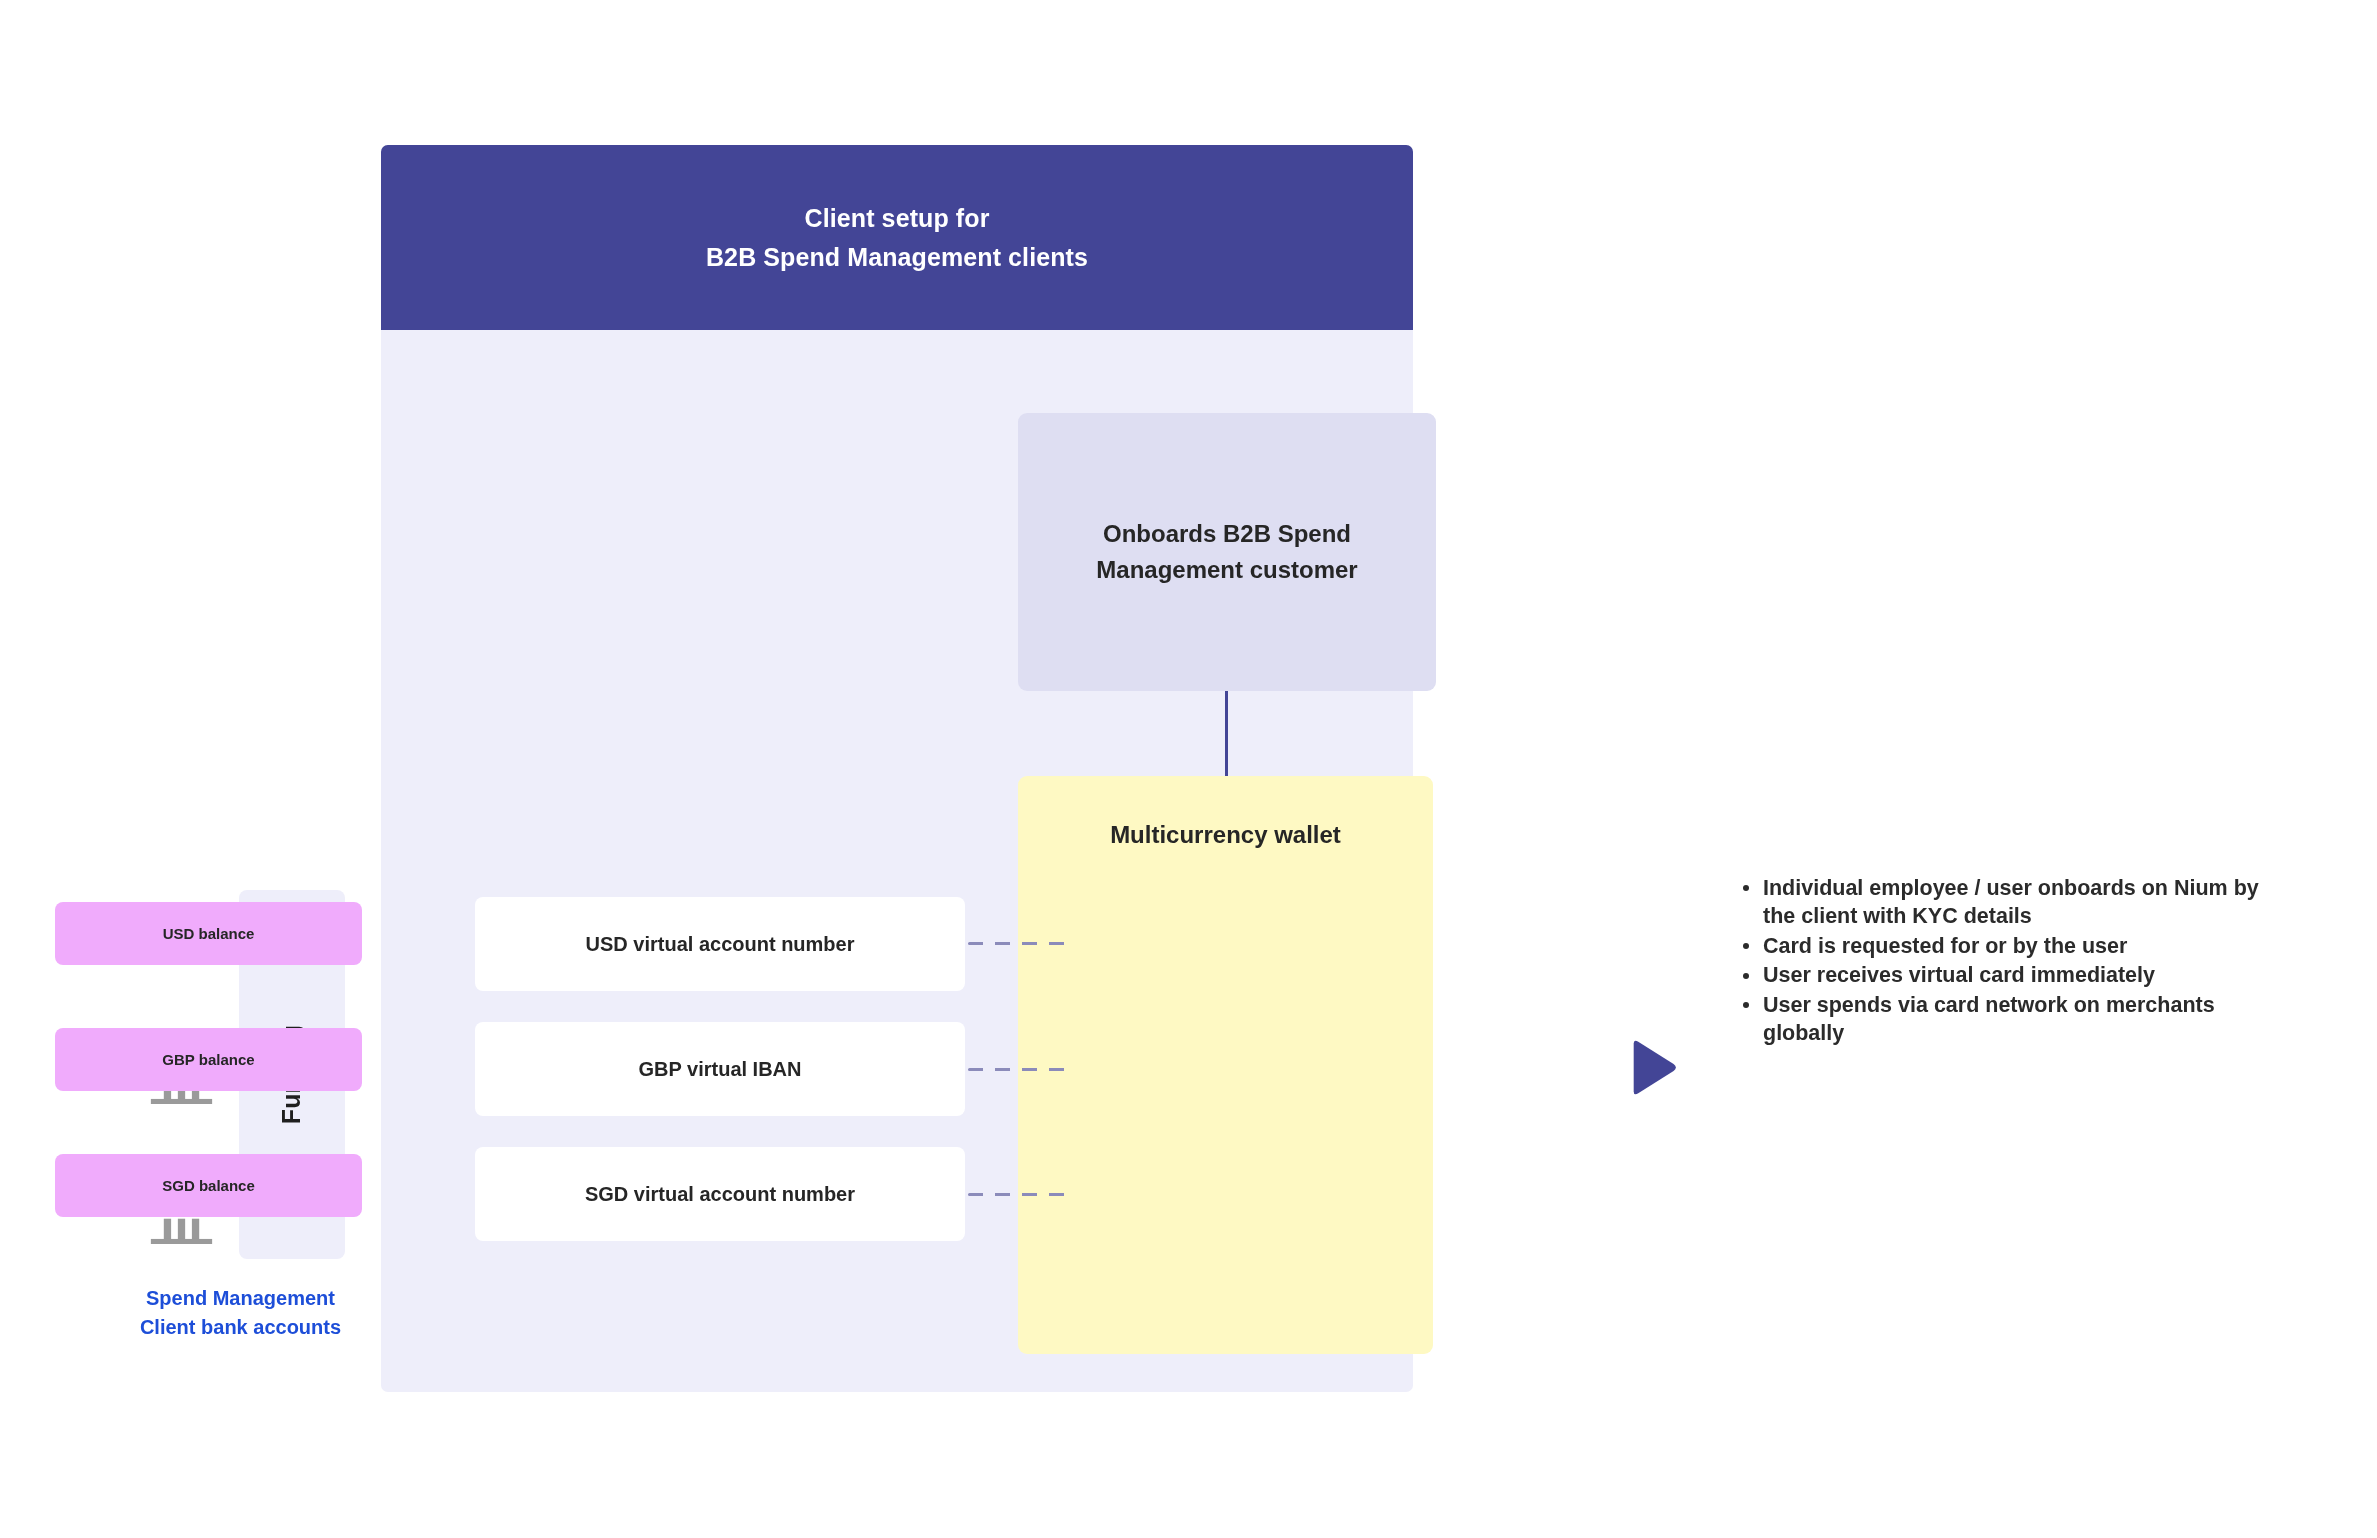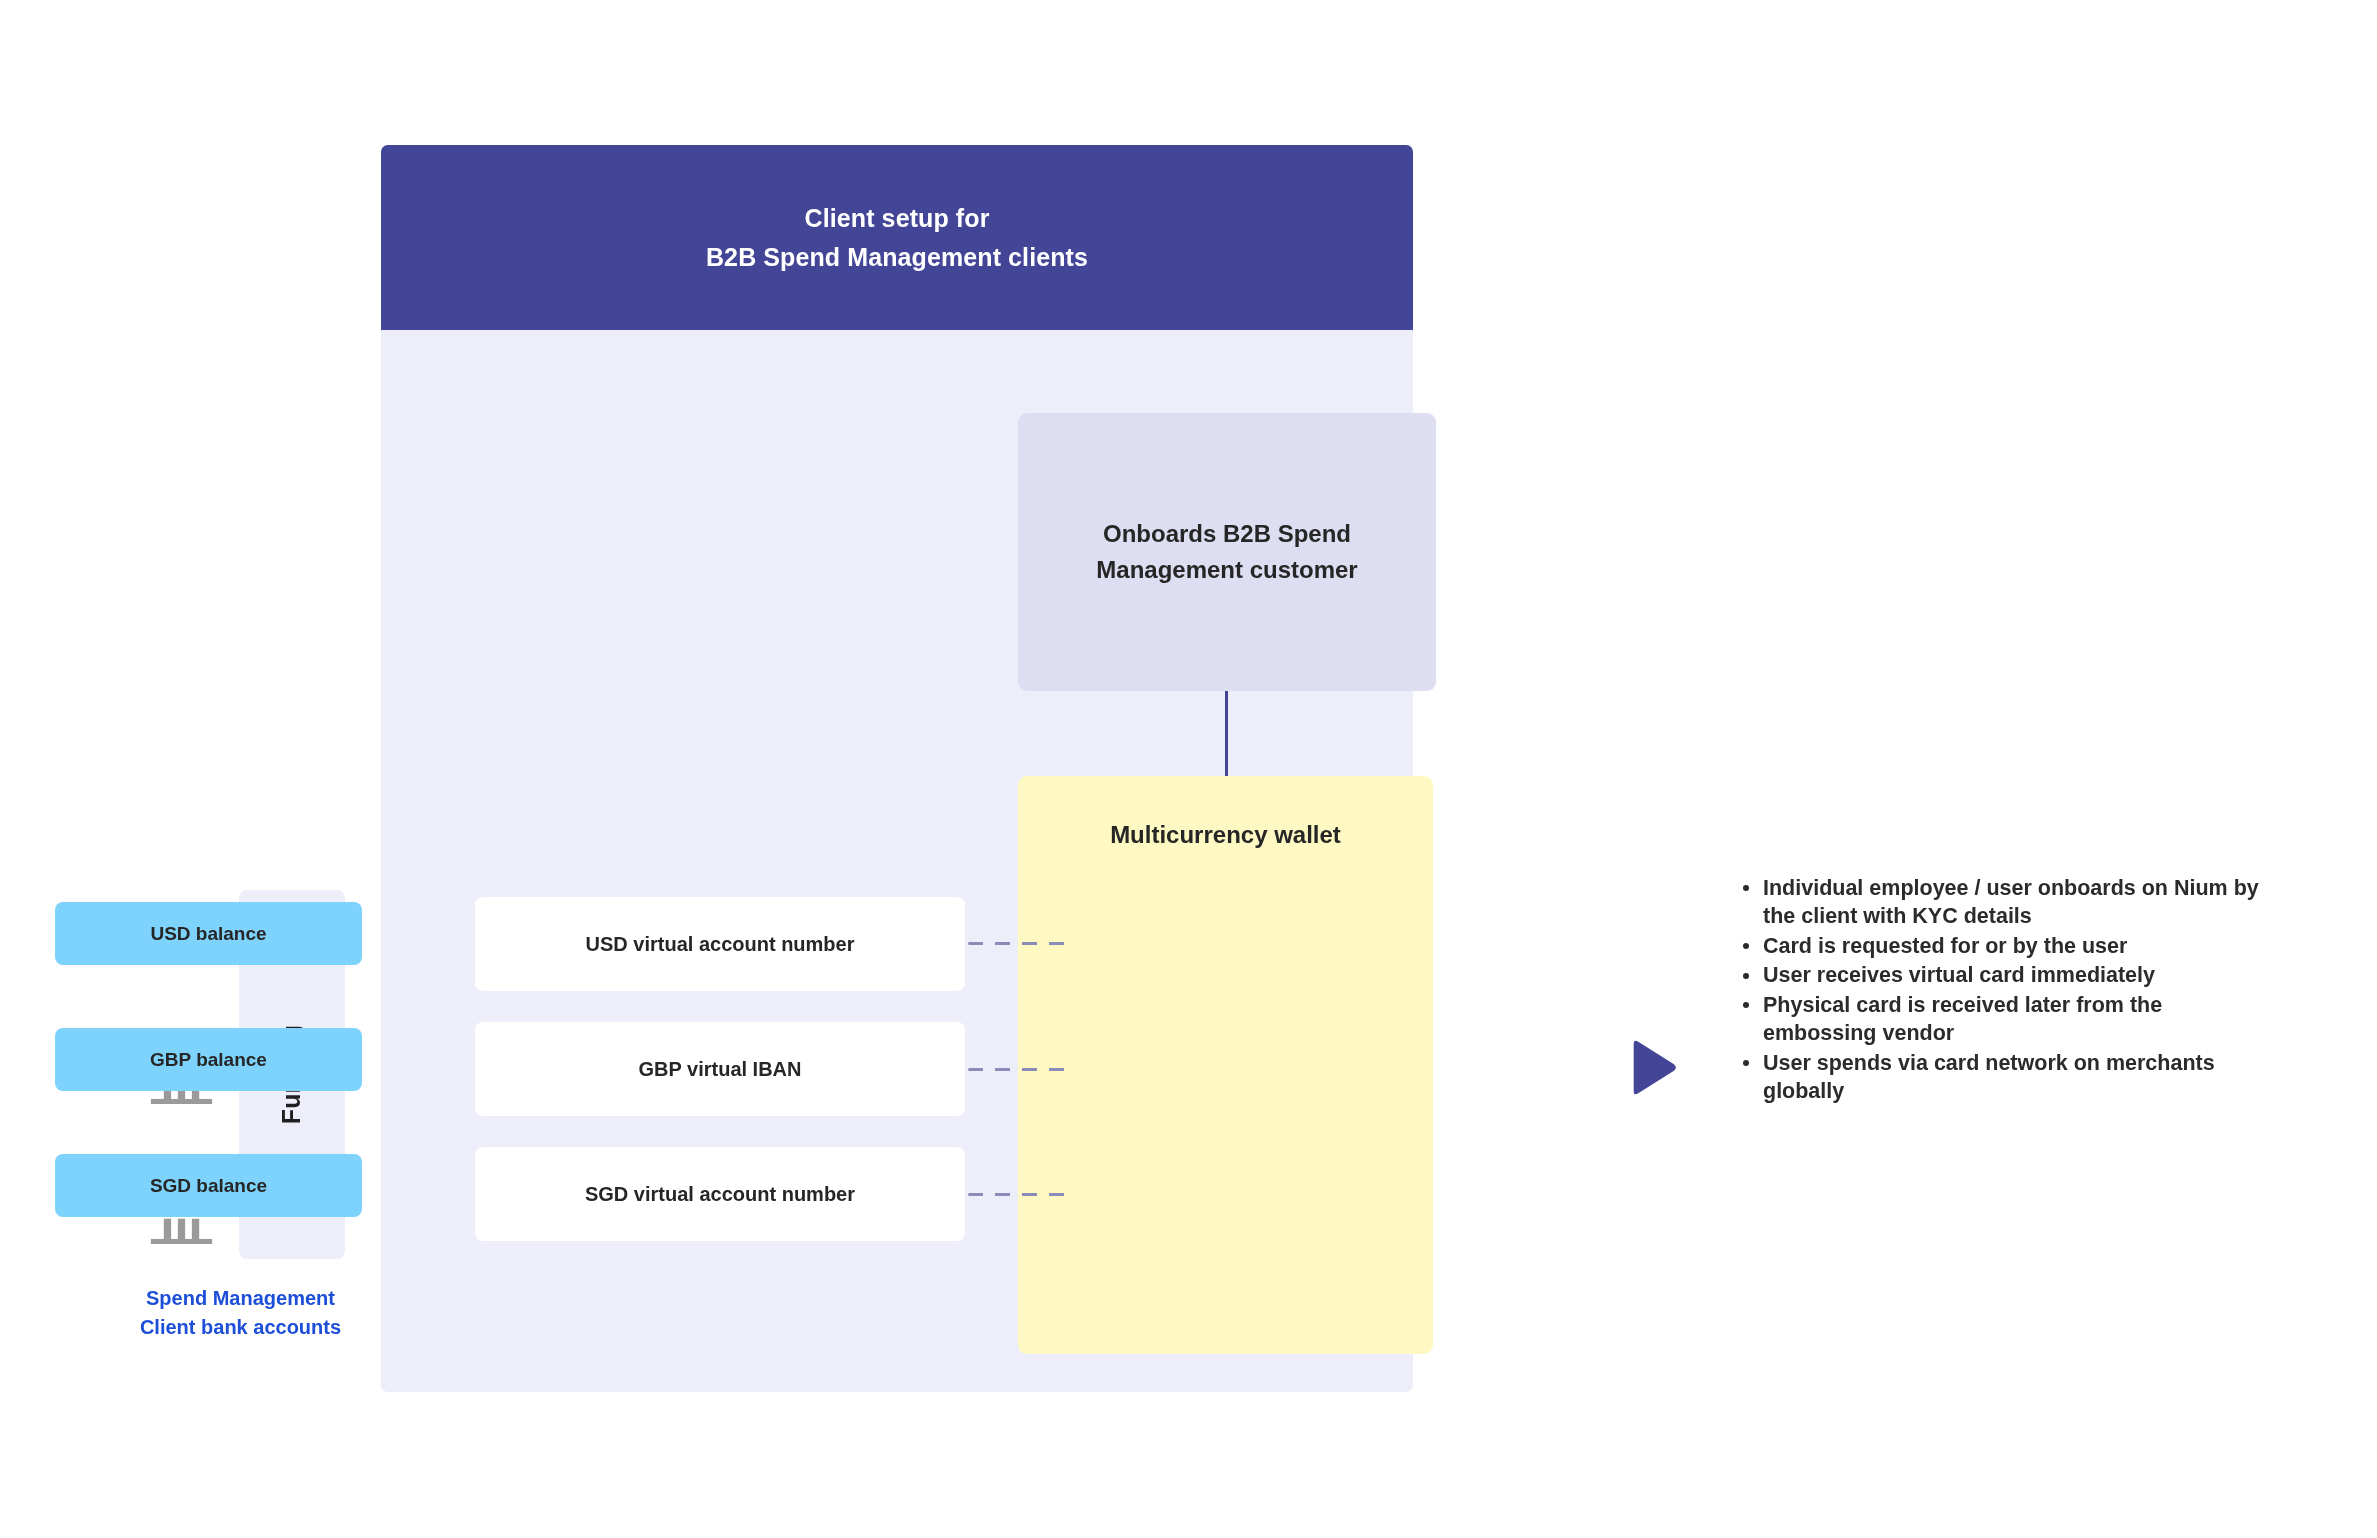--- a/index.html
+++ b/index.html
@@ -141,26 +141,26 @@
     text-align: center;
     font-size: 24px;
     font-weight: bold;
     color: #262626;
   }
   .balance-card {
     position: absolute;
     left: 55px;
     width: 307px;
     height: 63px;
-    background: #7dd3fc;
+    background: #f0abfc;
     border-radius: 8px;
     display: flex;
     align-items: center;
     justify-content: center;
-    font-size: 19px;
+    font-size: 15px;
     font-weight: bold;
     color: #262626;
     text-align: right;
   }
   #balance-0 { top: 902px; }
   #balance-1 { top: 1028px; }
   #balance-2 { top: 1154px; }
 
   
   .va-card {
@@ -306,16 +306,15 @@
 <div class="abs" id="flow-arrow">
   <svg width="49" height="57" viewBox="0 0 86 100">
     <path d="M10 8 Q10 0 18 5 L80 44 Q88 50 80 56 L18 95 Q10 100 10 92 Z" fill="#434596"></path>
   </svg>
 </div>
 
 <ul class="abs" id="bullet-list">
   <li>Individual employee / user onboards on Nium by the client with KYC details</li>
   <li>Card is requested for or by the user</li>
   <li>User receives virtual card immediately</li>
-  <li>Physical card is received later from the embossing vendor</li>
   <li>User spends via card network on merchants globally</li>
 </ul>
 
 
 </body></html>

